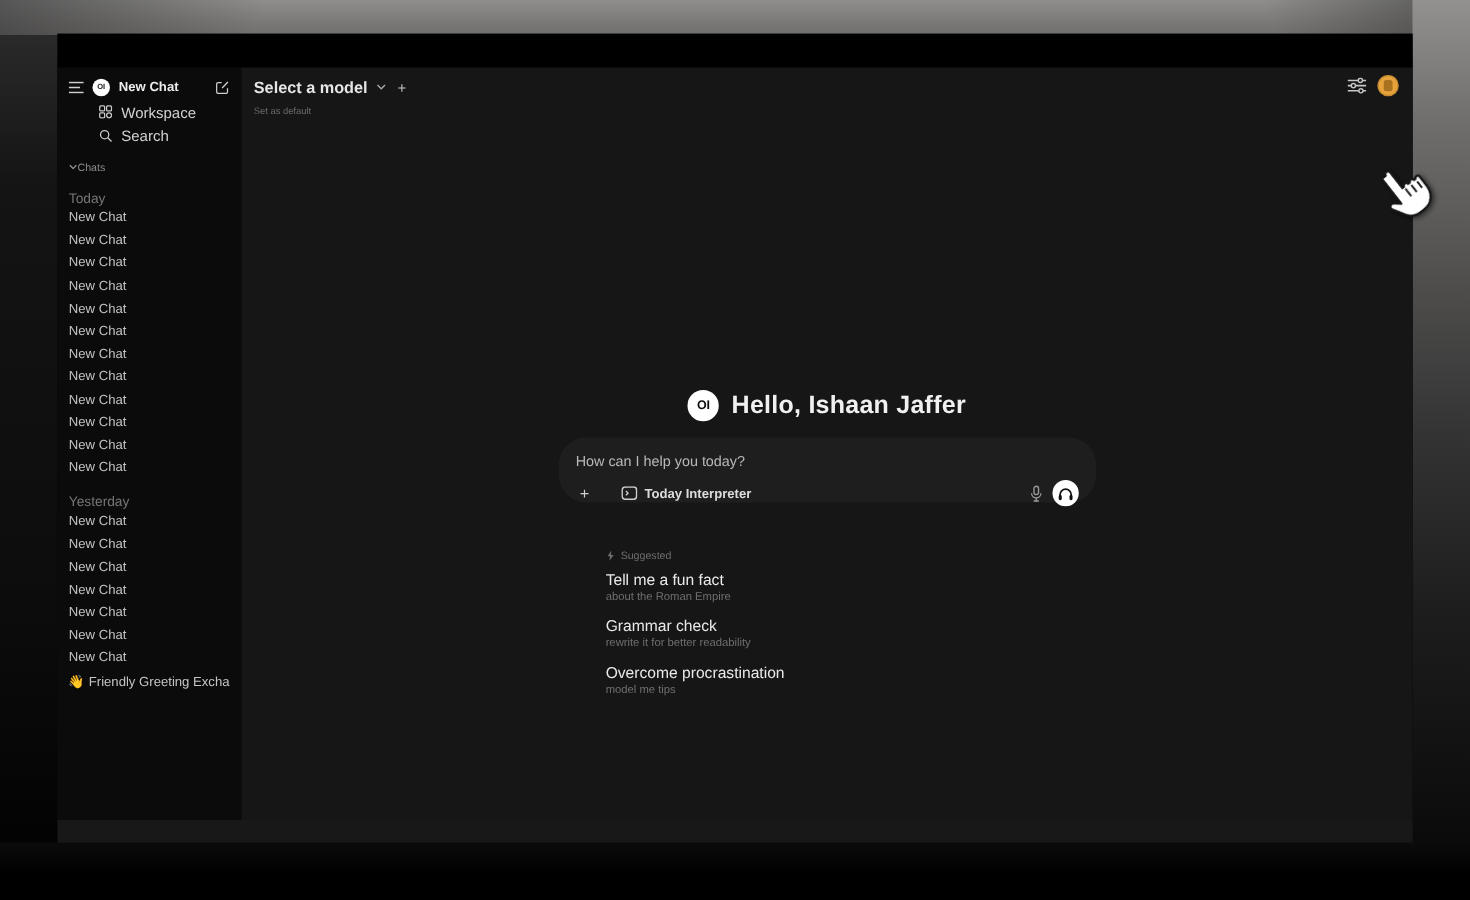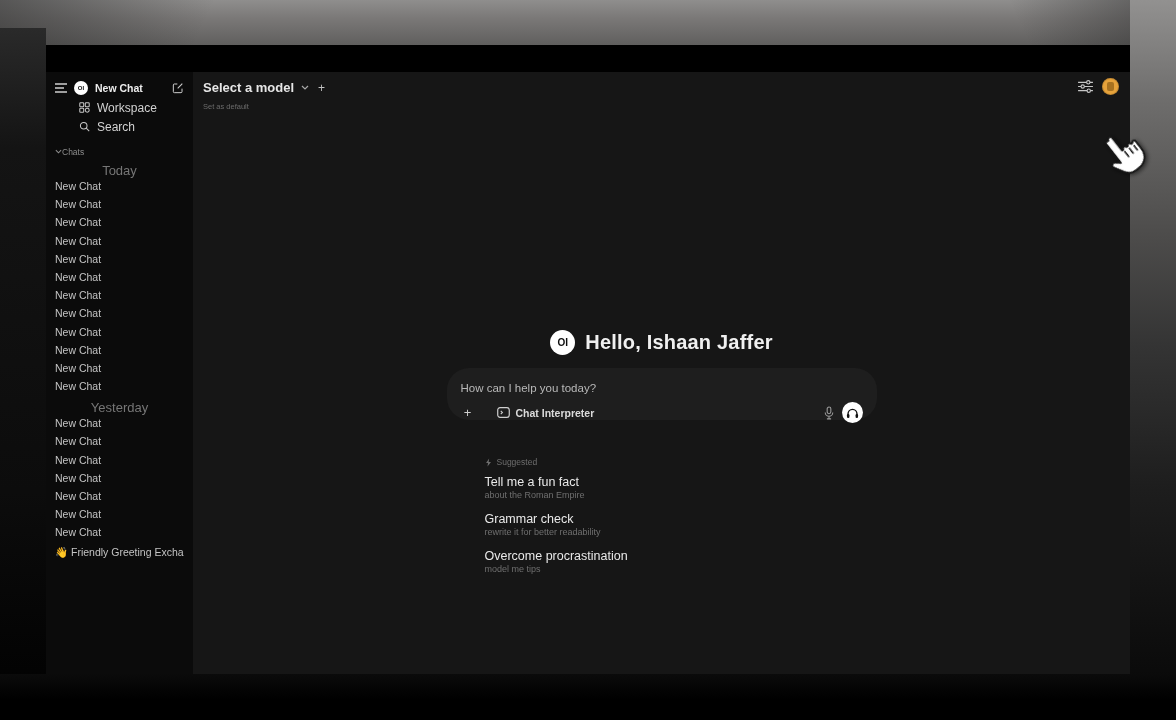--- a/index.html
+++ b/index.html
@@ -11,36 +11,36 @@
   .bg-top::after { content:""; position:absolute; inset:0;
     background:linear-gradient(115deg, rgba(40,40,40,.55) 0%, rgba(40,40,40,0) 18%),
                linear-gradient(245deg, rgba(30,30,30,.5) 0%, rgba(30,30,30,0) 14%); }
   .bg-right { position:absolute; left:1130px; top:0; width:46px; height:720px;
     background:linear-gradient(180deg,#929190 0%,#6e6d6c 14%,#4e4d4c 32%,#343434 48%,#1d1d1d 68%,#060606 100%); }
   .bg-left { position:absolute; left:0; top:28px; width:46px; height:662px;
     background:linear-gradient(180deg,#2a2a2a 0%,#141414 18%,#0c0c0c 70%,#020202 100%); }
   .bg-bottom { position:absolute; left:0; top:674px; width:1176px; height:46px;
     background:linear-gradient(180deg,#0b0b0b 0%,#000 55%); }
 
-  .window { position:absolute; left:46px; top:45px; width:1084px; height:629px; background:#000; }
+  .window { position:absolute; left:46px; top:27px; width:1084px; height:629px; background:#000; }
   .titlebar { height:27px; background:#000; }
   .content { display:flex; height:602px; }
 
   
   .sidebar { width:147px; background:#0b0b0b; padding:5px 9px 0 9px; flex:none; color:#c9c9c9; }
   .sb-header { display:flex; align-items:center; height:21px; gap:7px; }
   .sb-header .grow { flex:1; }
   .logo-badge { width:14px; height:14px; border-radius:50%; background:#fff; color:#111;
     display:flex; align-items:center; justify-content:center; font-size:6px; font-weight:bold; flex:none; }
   .sb-title { font-size:10.5px; font-weight:bold; color:#ececec; }
   .icon { display:inline-flex; align-items:center; justify-content:center; flex:none; }
   .nav-row { display:flex; align-items:center; gap:7px; height:19px; font-size:12px; color:#d2d2d2; cursor:pointer;padding-left:24px; }
   .chats-toggle { display:flex; align-items:center; margin-top:9px; height:13px;
     font-size:8.5px; color:#8d8d8d; }
-  .group-label { font-size:13px; color:#767676; margin-top:7px; height:12px; line-height:12px;text-align:center; }
+  .group-label { font-size:11px; color:#767676; margin-top:13px; height:12px; line-height:12px; }
   .chat-item { font-size:10.5px; color:#c4c4c4; height:18.2px; line-height:18.2px; cursor:pointer;
     white-space:nowrap; overflow:hidden; }
   .pinned { margin-top:1px; }
 
   
   .main { flex:1; background:#161616; position:relative; }
   .topbar { position:relative; padding:8px 18px 0 10px; height:40px; }
   .model-row { display:flex; align-items:center; gap:7px; }
   .model-name { font-size:13px; font-weight:bold; color:#e6e6e6; }
   .model-add { font-size:12px; color:#c2c2c2; margin-left:2px; cursor:pointer; }
@@ -205,21 +205,21 @@
           <input type="text" placeholder="How can I help you today?" style="">
           <div class="composer-row">
             <span class="plus-btn">+</span>
             <span class="ci-pill">
               <span class="icon">
                 <svg width="13" height="11" viewBox="0 0 14 12">
                     <rect x="0.7" y="0.7" width="12.6" height="10.6" rx="2.5" fill="none" stroke="#cfcfcf" stroke-width="1.3"></rect>
                     <path d="M4 4.2l1.8 1.8L4 7.8" fill="none" stroke="#cfcfcf" stroke-width="1.2"></path>
                   </svg>
               </span>
-              <span class="ci-label">Chat Interpreter</span>
+              <span class="ci-label">Today Interpreter</span>
             </span>
             <span class="grow"></span>
             <span class="icon">
               <svg width="10" height="14" viewBox="0 0 12 16">
                   <rect x="3.8" y="0.8" width="4.4" height="8" rx="2.2" fill="none" stroke="#9a9a9a" stroke-width="1.3"></rect>
                   <path d="M1.5 7.5a4.5 4.5 0 0 0 9 0" fill="none" stroke="#9a9a9a" stroke-width="1.3"></path>
                   <path d="M6 12v3M3.5 15h5" stroke="#9a9a9a" stroke-width="1.3"></path>
                 </svg>
             </span>
             <span class="call-btn">

